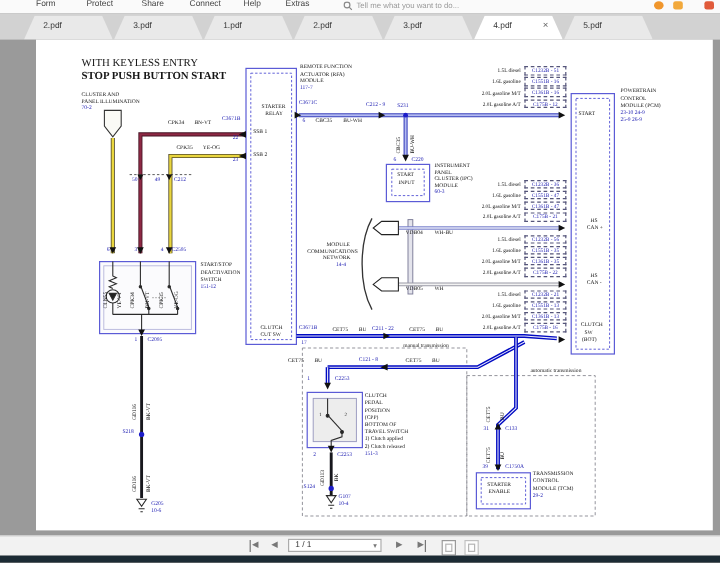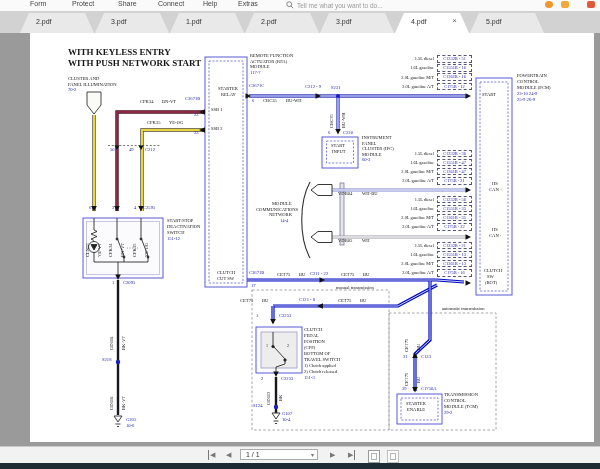--- a/index.html
+++ b/index.html
@@ -237,22 +237,22 @@
       <polygon class="arr" points="94,211.5 91.2,206 96.8,206"></polygon>
       <polygon class="arr" points="117,211.5 114.2,206 119.8,206"></polygon>
       <polygon class="arr" points="141,211.5 138.2,206 143.8,206"></polygon>
       <polygon class="arr" points="118,280 115.2,274.5 120.8,274.5"></polygon>
       <polygon class="arr" points="117,150 114.5,145.5 119.5,145.5"></polygon>
       <polygon class="arr" points="141,150 138.5,145.5 143.5,145.5"></polygon>
     </g>
   </svg>
 
   <div id="labels">
-      <span class="dlbl" style="left: 68px; top: 48px; font-size: 9px; font-weight: bold;">WITH KEYLESS ENTRY</span>
-      <span class="dlbl" style="left: 68px; top: 59px; font-size: 9px; font-weight: bold;">WITH PUSH NETWORK START</span>
+      <span class="dlbl" style="left: 68px; top: 48px; font-size: 9px; font-weight: normal;">WITH KEYLESS ENTRY</span>
+      <span class="dlbl" style="left: 68px; top: 59px; font-size: 9px; font-weight: bold;">STOP PUSH BUTTON START</span>
       <span class="dlbl" style="left: 68px; top: 77px;">CLUSTER AND</span>
       <span class="dlbl" style="left: 68px; top: 82.5px;">PANEL ILLUMINATION</span>
       <span class="dlbl blue" style="left: 68px; top: 88px;">70-2</span>
       <span class="dlbl" style="left: 140px; top: 100px;">CPK34</span>
       <span class="dlbl" style="left: 162px; top: 100px;">BN-VT</span>
       <span class="dlbl blue" style="left: 185px; top: 97px;">C3671B</span>
       <span class="dlbl blue" style="left: 194px; top: 113px;">22</span>
       <span class="dlbl" style="left: 211px; top: 108px;">SSB 1</span>
       <span class="dlbl" style="left: 147px; top: 121px;">CPK35</span>
       <span class="dlbl" style="left: 169px; top: 121px;">YE-OG</span>

